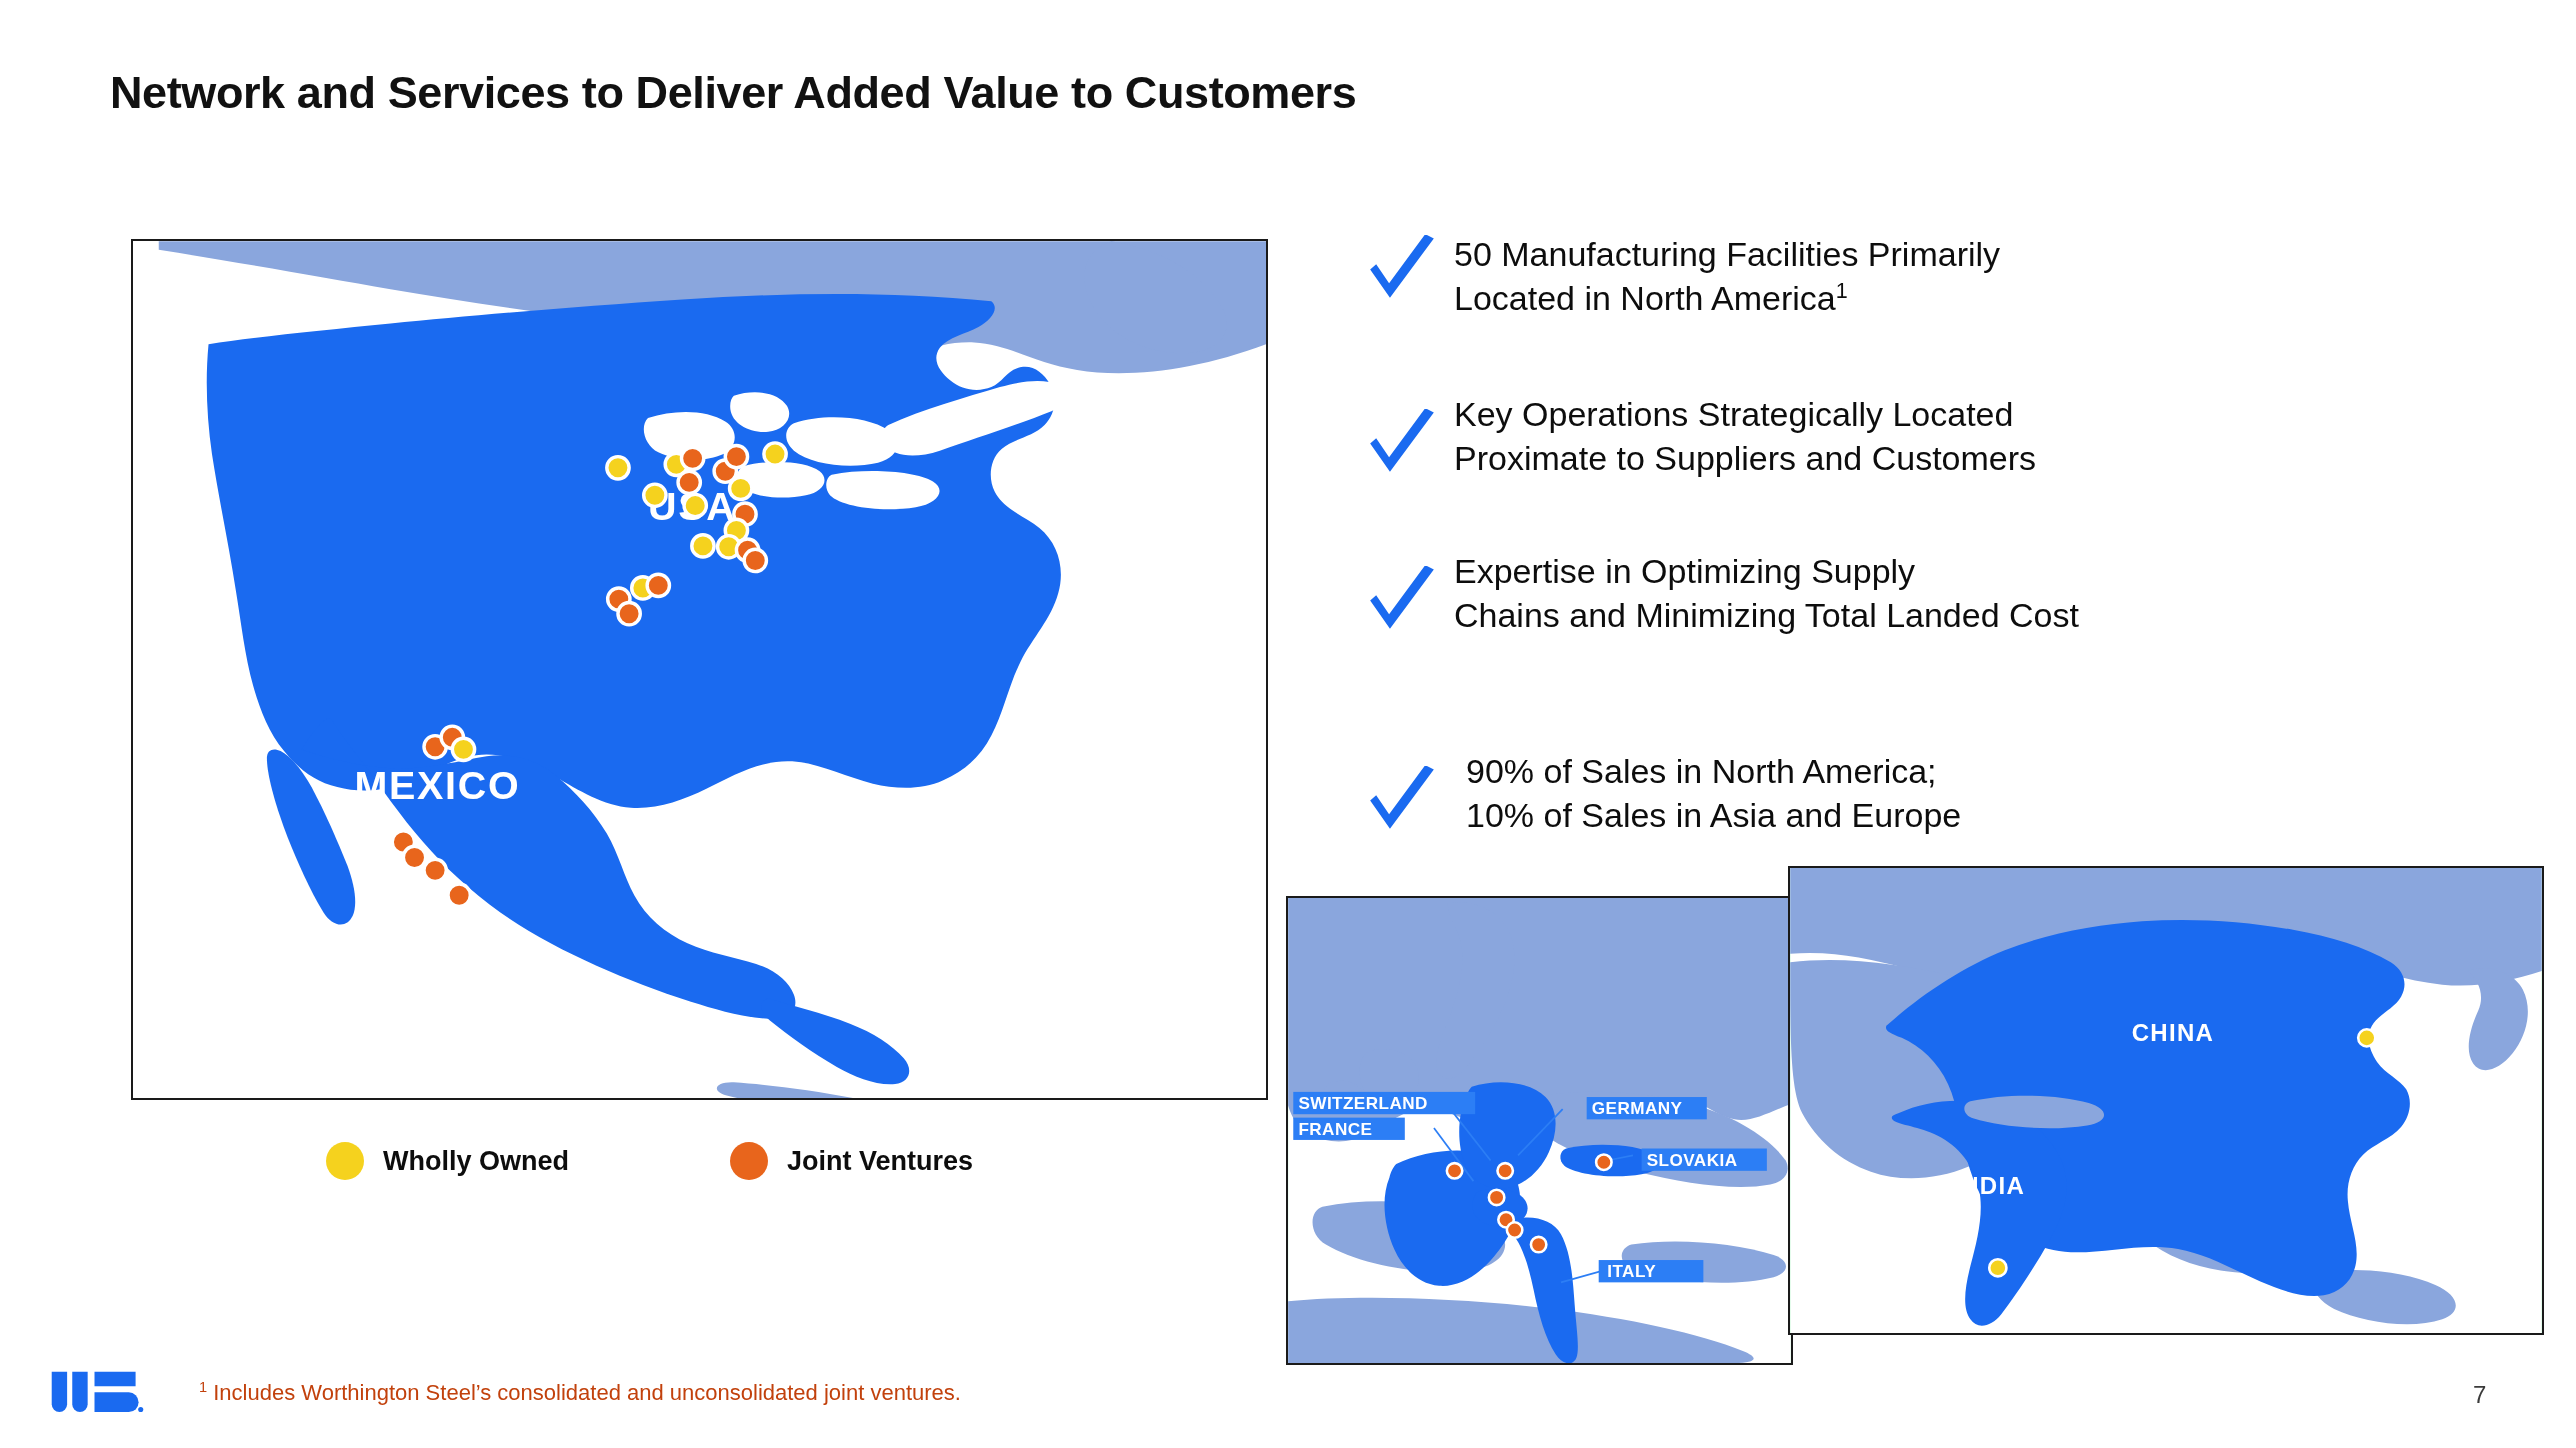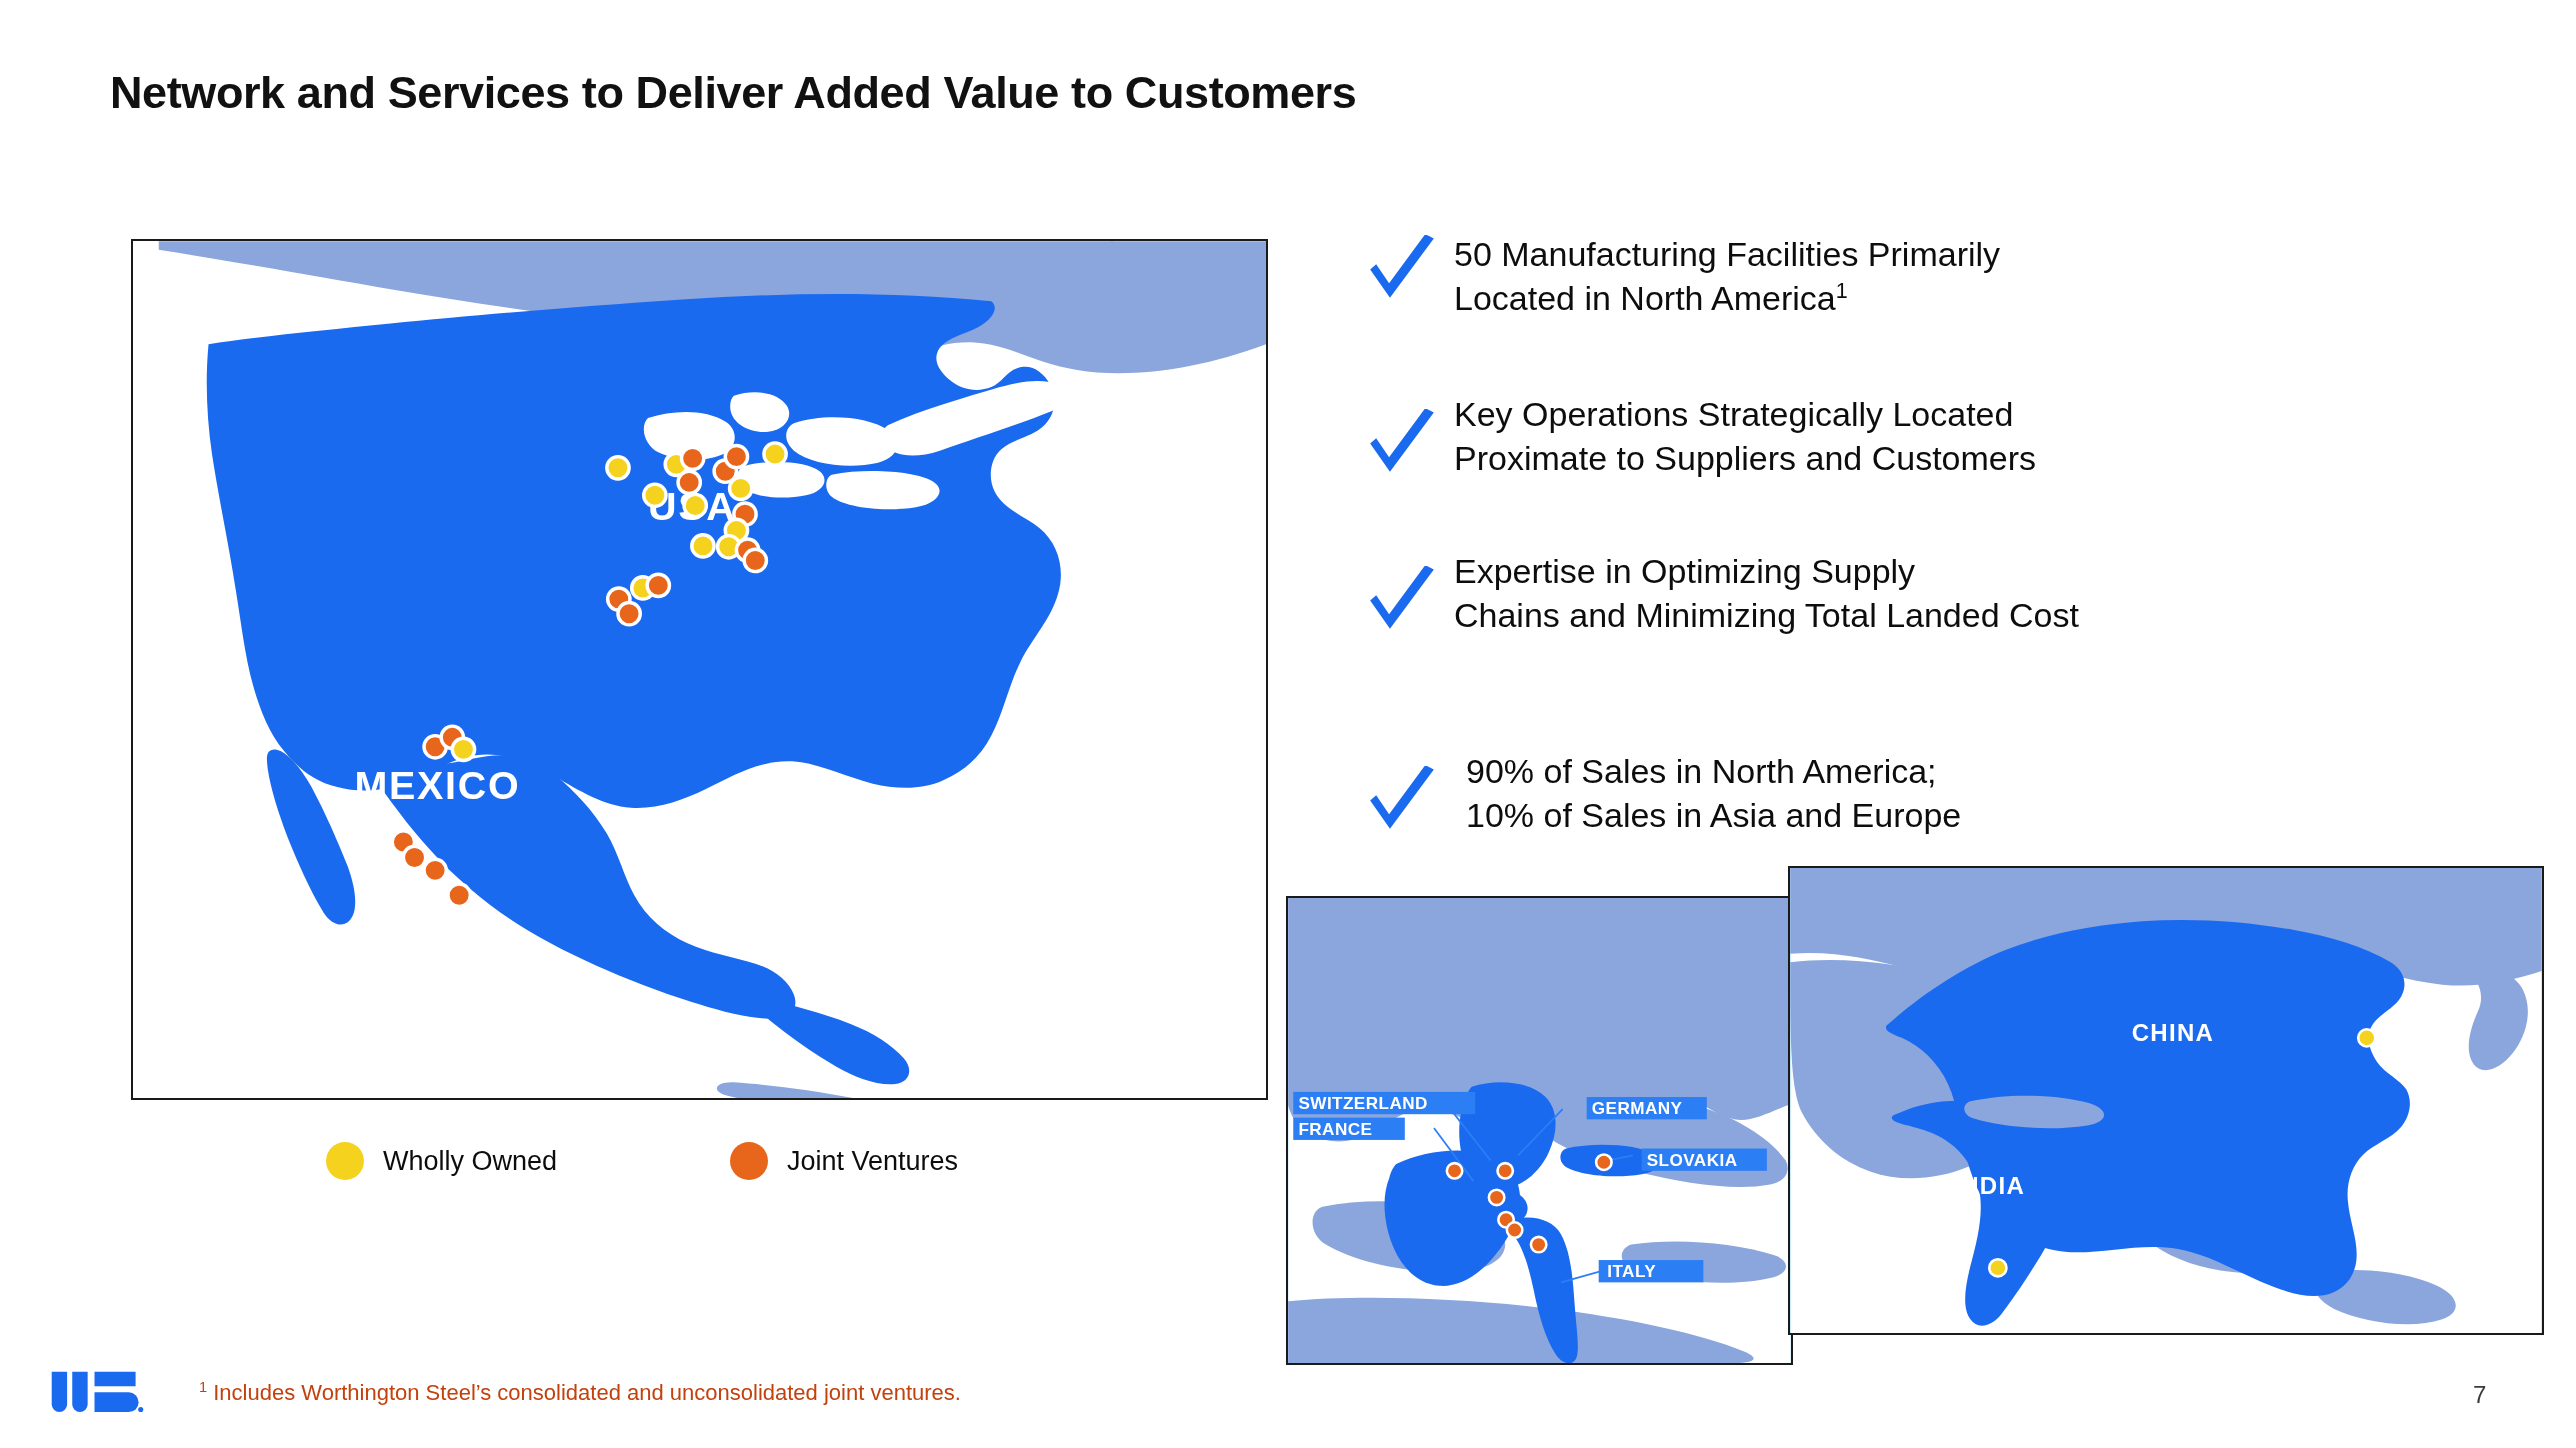--- a/index.html
+++ b/index.html
@@ -55,21 +55,21 @@
     gap: 19px;
   }
   .legend-entry.owned { left: 0px;  top: 0px; }
   .legend-entry.jv    { left: 404px; top: 0px; }
   .legend-swatch {
     width: 38px; height: 38px; border-radius: 50%;
     flex: 0 0 auto;
   }
   .legend-label {
     font-size: 27px;
-    font-weight: normal;
+    font-weight: bold;
     color: #0d0d0d;
     white-space: nowrap;
   }
 
   
   #bullets { position: absolute; left: 1365px; top: 230px; width: 1142px; }
   .bullet-row {
     position: absolute;
     display: flex;
     align-items: flex-start;
@@ -88,21 +88,21 @@
     white-space: pre-line;
     padding-top: 1.7px;
   }
   .bullet-row.b3 .bullet-text { padding-left: 12px; }
   .sup { font-size: 21.5px; vertical-align: super; line-height: 0; }
 
   
   .region-panel {
     position: absolute;
     border: 2.6px solid #1a1a1a;
-    background: #0ea5e9;
+    background: #86efac;
     overflow: hidden;
   }
   #europe-panel { left: 1286px; top: 866px; width: 503px; height: 465px; margin-top: 30px; }
   #asia-panel   { left: 1788px; top: 866px; width: 752px; height: 465px; }
   .region-svg { display: block; width: 100%; height: 100%; }
 
   
   #ws-logo { position: absolute; left: 50px; top: 1370px; width: 101px; height: 55px; }
   #footnote {
     position: absolute;

